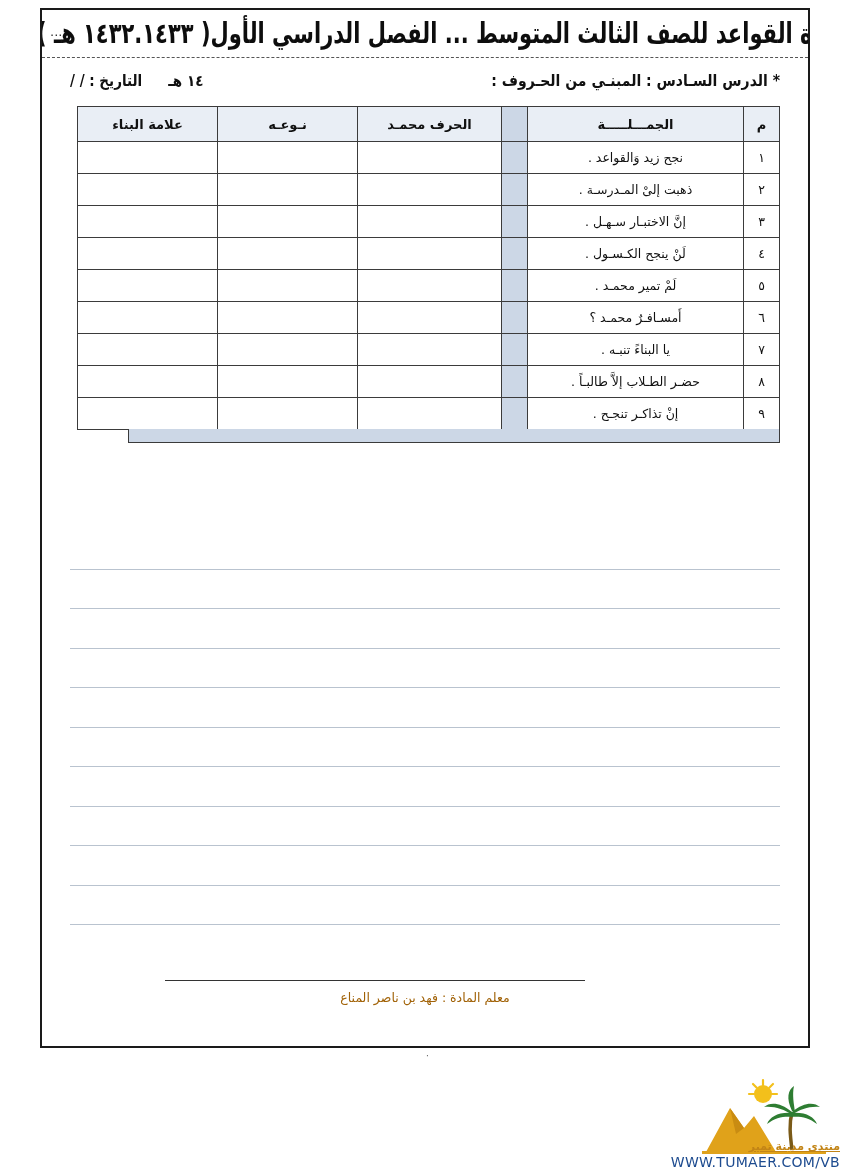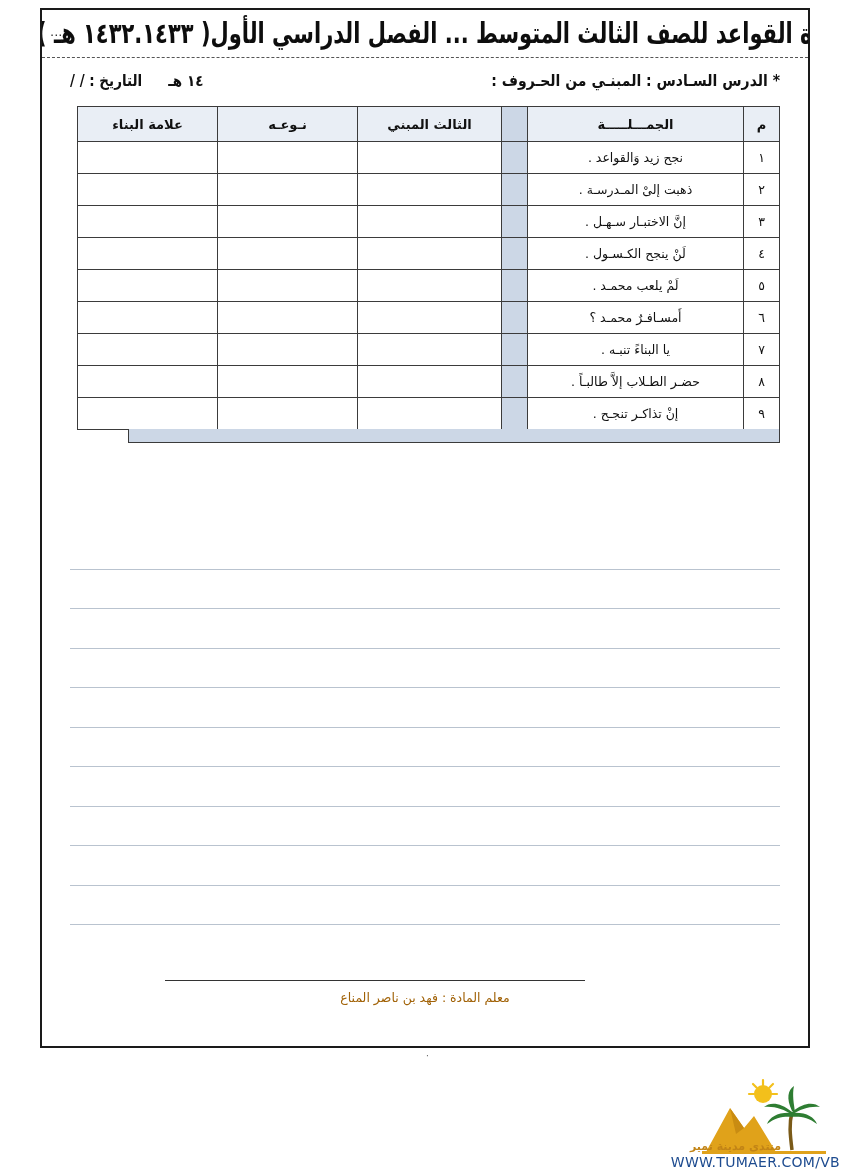--- a/index.html
+++ b/index.html
@@ -198,25 +198,26 @@
     top: 1078px;
     width: 130px;
     height: 80px;
   }
   .logo svg { display: block; }
   .logo-caption {
     position: absolute;
     left: 690px;
     top: 1140px;
     width: 150px;
-    text-align: left;
+    text-align: right;
     font-size: 11px;
     color: #c28416;
     font-weight: bold;
     letter-spacing: 0.5px;
+    text-decoration: underline;
   }
   .logo-url {
     position: absolute;
     left: 690px;
     top: 1154px;
     width: 150px;
     text-align: center;
     font-size: 14px;
     color: #1d4b8f;
     font-weight: normal;
@@ -258,21 +259,21 @@
         <col class="col-spacer">
         <col class="col-letter">
         <col class="col-type">
         <col class="col-sign">
       </colgroup>
       <thead>
         <tr>
           <th>م</th>
           <th>الجمـــلـــــة</th>
           <th class="col-spacer"></th>
-          <th>الثالث المبني</th>
+          <th>الحرف محمـد</th>
           <th>نـوعـه</th>
           <th>علامة البناء</th>
         </tr>
       </thead>
       <tbody>
         <tr>
           <td class="num">١</td>
           <td class="sentence">نجح زيد وَالقواعد .</td>
           <td class="spacer"></td>
           <td></td>
@@ -298,21 +299,21 @@
         <tr>
           <td class="num">٤</td>
           <td class="sentence">لَنْ ينجح الكـسـول .</td>
           <td class="spacer"></td>
           <td></td>
           <td></td>
           <td></td>
         </tr>
         <tr>
           <td class="num">٥</td>
-          <td class="sentence">لَمْ يلعب محمـد .</td>
+          <td class="sentence">لَمْ تمير محمـد .</td>
           <td class="spacer"></td>
           <td></td>
           <td></td>
           <td></td>
         </tr>
         <tr>
           <td class="num">٦</td>
           <td class="sentence">أَمسـافـرٌ محمـد ؟</td>
           <td class="spacer"></td>
           <td></td>

